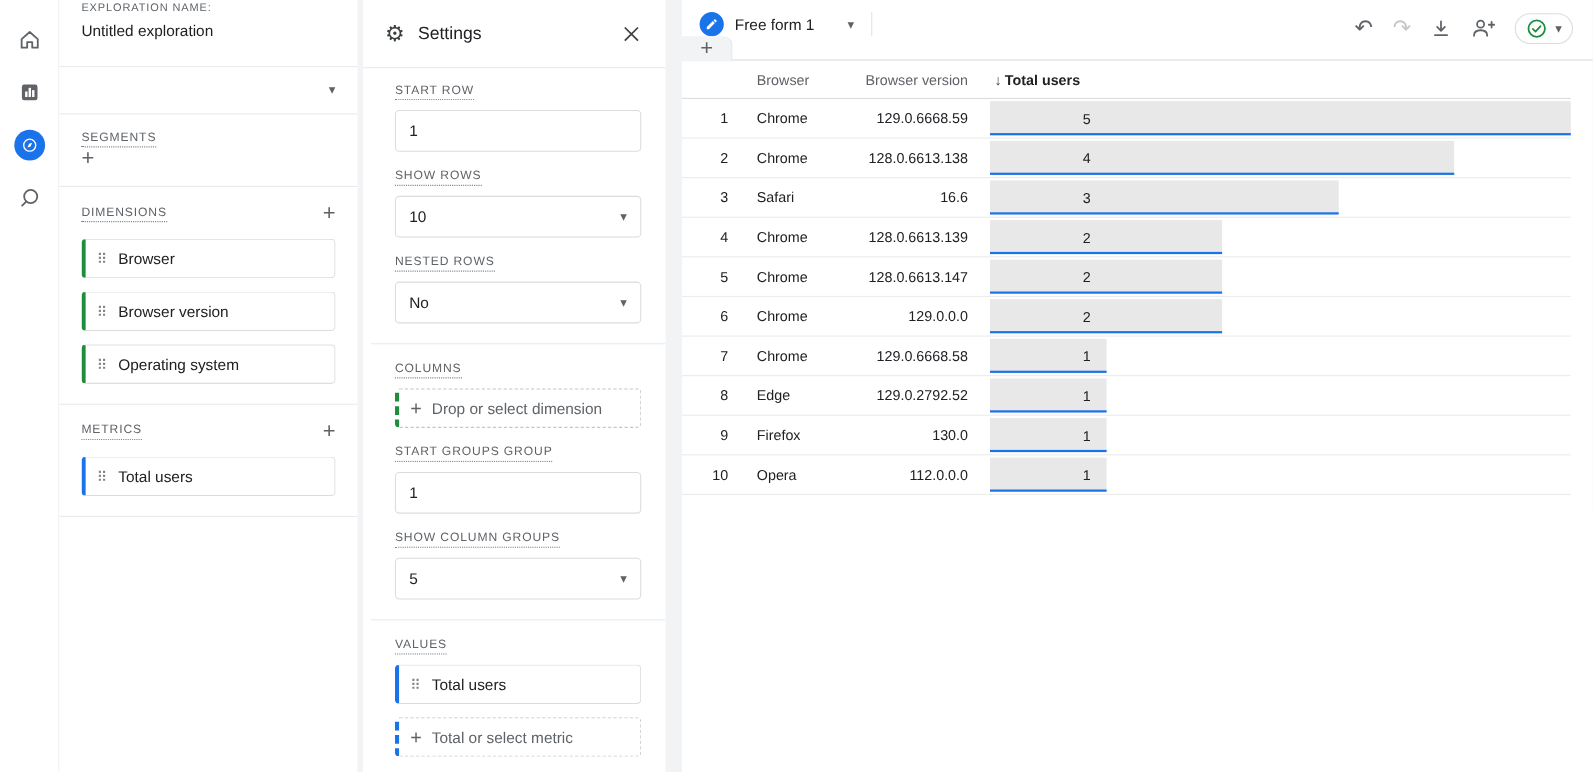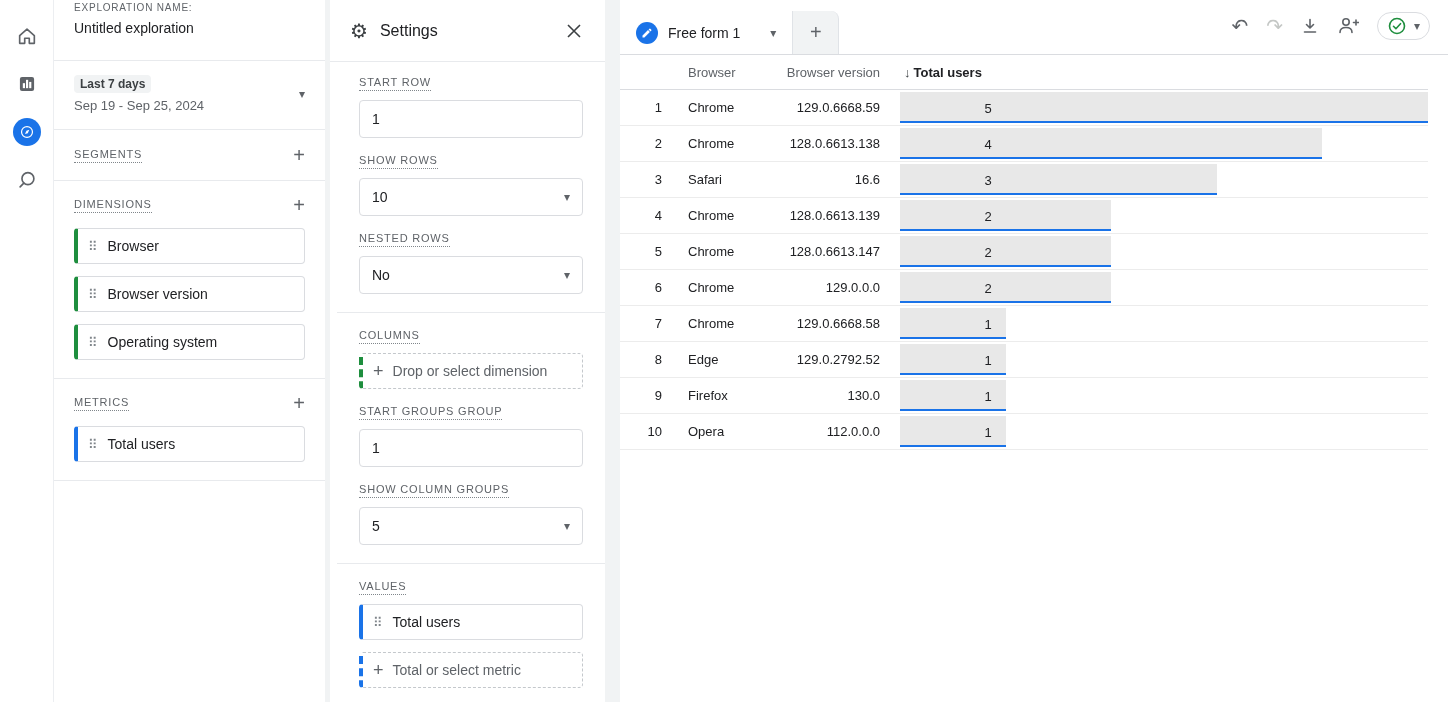--- a/index.html
+++ b/index.html
@@ -27,21 +27,21 @@
   .close-btn { margin-left: auto; cursor: pointer; display: flex; padding: 4px; }
   .gear-glyph { font-size: 20px; color: #3c4043; line-height: 1; }
   
   .v-name-block { padding: 2px 20px 24px; border-bottom: 1px solid #e8eaed; }
   .v-name-label { font-size: 10px; letter-spacing: .8px; color: #5f6368; margin-bottom: 7px; }
   .v-name-value { font-size: 14px; color: #202124; }
   .v-date-block { display: flex; align-items: center; padding: 14px 20px 16px; border-bottom: 1px solid #e8eaed; }
   .date-badge { display: inline-block; background: #f1f3f4; border-radius: 4px; padding: 2px 6px;
                 font-size: 12px; color: #3c4043; font-weight: 700; }
   .date-range { font-size: 13px; color: #5f6368; margin-top: 5px; }
-  .v-row { display: flex; align-items: center; justify-content: space-between; padding: 15px 20px; border-bottom: 1px solid #e8eaed; }
+  .v-row { display: flex; align-items: flex-start; justify-content: space-between; padding: 15px 20px; border-bottom: 1px solid #e8eaed; flex-direction: column; }
   .v-sec { padding: 14px 20px 6px; border-bottom: 1px solid #e8eaed; }
   .v-sec .label-row { display: flex; align-items: center; justify-content: space-between; margin-bottom: 13px; gap: 40px; }
   .sec-label { font-size: 11px; letter-spacing: .8px; color: #5f6368; border-bottom: 1px dotted #80868b; padding-bottom: 2px; }
   .plus-btn { color: #5f6368; font-size: 20px; line-height: 1; cursor: pointer; font-weight: 400; }
   .chip { display: flex; align-items: center; height: 36px; border: 1px solid #dadce0;
           border-left: 4px solid var(--dimension_green, #1e8e3e); border-radius: 4px;
           margin-bottom: 12px; padding: 0 10px; gap: 10px; font-size: 14px; background: #fff; cursor: grab; }
   .chip.metric { border-left-color: var(--accent_blue, #1a73e8); }
   .grip { color: #80868b; font-size: 13px; line-height: 1; }
   .caret { color: #5f6368; font-size: 12px; line-height: 1; }
@@ -58,21 +58,21 @@
   .drop-zone { height: 36px; border: 1px dashed #c4c8cc; border-left: 4px dashed var(--dimension_green, #1e8e3e);
                border-radius: 4px; display: flex; align-items: center; gap: 9px; padding: 0 10px;
                color: #5f6368; font-size: 14px; cursor: pointer; }
   .drop-zone.metric { border-left-color: var(--accent_blue, #1a73e8); }
   .drop-plus { font-size: 18px; color: #5f6368; line-height: 1; }
   .chip.values { margin-bottom: 12px; }
   
   .canvas { flex: 1; min-width: 0; background: #fff; display: flex; flex-direction: column; }
   .canvas-top { display: flex; justify-content: space-between; align-items: flex-end; height: 55px;
                 border-bottom: 1px solid #dadce0; flex: none; }
-  .tabstrip { display: flex; height: 43px; }
+  .tabstrip { display: flex; height: 43px; flex-direction: column; }
   .tab { display: flex; align-items: center; gap: 10px; padding: 0 16px; background: #fff;
          border-right: 1px solid #e0e3e7; cursor: pointer; }
   .tab-pencil { width: 22px; height: 22px; border-radius: 50%; background: var(--accent_blue, #1a73e8);
                 display: flex; align-items: center; justify-content: center; flex: none; }
   .tab-label { font-size: 14px; color: #202124; }
   .tab .caret { margin-left: 20px; }
   .plus-tab { width: 46px; display: flex; align-items: center; justify-content: center; background: #f1f3f4;
               border-right: 1px solid #e0e3e7; border-top-right-radius: 8px; font-size: 20px; color: #5f6368; cursor: pointer; }
   .topbar-icons { display: flex; align-items: center; gap: 18px; padding: 0 18px 14px 0; }
   .tb-ic { font-size: 20px; line-height: 1; color: #5f6368; cursor: pointer; display: flex; align-items: center; }
@@ -130,24 +130,20 @@
 </div>
 
 <div class="panel vars">
 
   <div class="v-name-block">
     <div class="v-name-label">EXPLORATION NAME:</div>
     <div class="v-name-value">Untitled exploration</div>
   </div>
 
   <div class="v-date-block">
-    <div>
-      <span class="date-badge">Last 7 days</span>
-      <div class="date-range">Sep 19 - Sep 25, 2024</div>
-    </div>
     <span class="caret" style="margin-left:auto;">▾</span>
   </div>
 
   <div class="v-row">
     <span class="sec-label">SEGMENTS</span>
     <span class="plus-btn">+</span>
   </div>
 
   <div class="v-sec">
     <div class="label-row">

